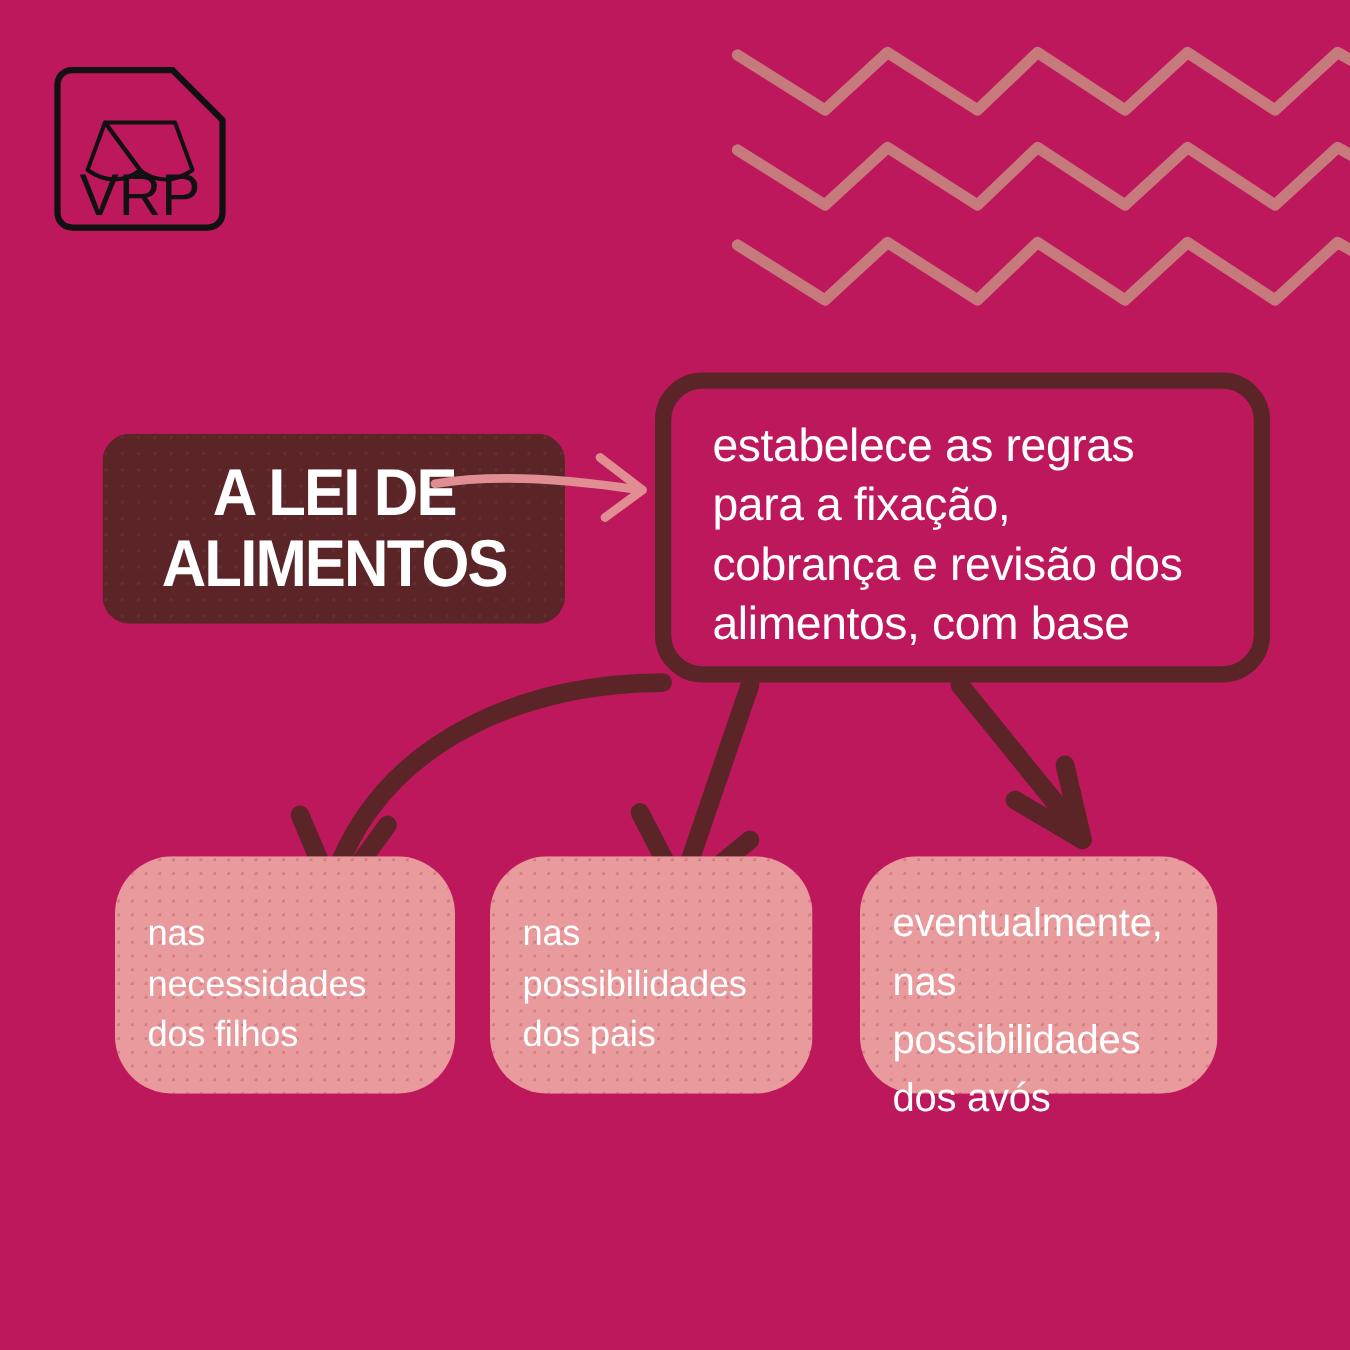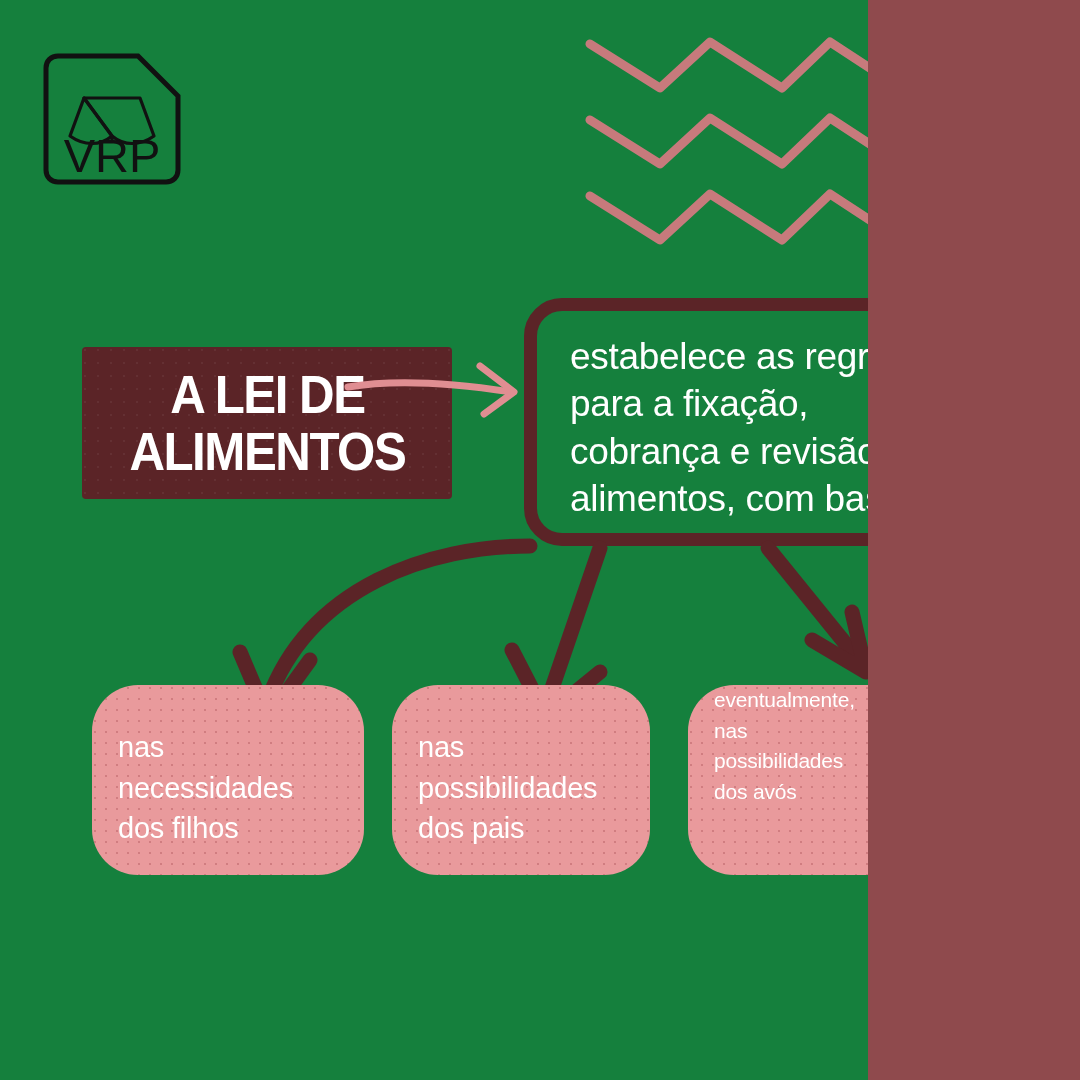--- a/index.html
+++ b/index.html
@@ -2,23 +2,23 @@
 <html><head>
 <meta charset="utf-8">
 <style>
   html, body {
     margin: 0;
     padding: 0;
     background: #8f4a4d;
   }
   #canvas {
     position: relative;
-    width: 868px;
+    width: 1080px;
     height: 1080px;
-    background: #15803d;
+    background: #be185d;
     overflow: hidden;
     font-family: "Liberation Sans", sans-serif;
   }
 
   
   #zigzag {
     position: absolute;
     top: 0;
     left: 560px;
     width: 520px;
@@ -38,21 +38,21 @@
   
   #title-box {
     position: absolute;
     left: 82px;
     top: 347px;
     width: 370px;
     height: 152px;
     background-color: #5b2427;
     background-image: radial-gradient(circle at 3px 3px, rgba(255,255,255,0.055) 1.2px, transparent 1.3px);
     background-size: 13px 13px;
-    border-radius: 4px;
+    border-radius: 22px;
     display: flex;
     align-items: center;
     justify-content: center;
   }
   #title-text {
     color: #ffffff;
     font-weight: 900;
     font-size: 53px;
     line-height: 1.08;
     letter-spacing: -1.6px;
@@ -126,21 +126,21 @@
     position: absolute;
     left: 26px;
     color: #ffffff;
     font-size: 29px;
     line-height: 1.40;
     letter-spacing: -0.2px;
     white-space: pre-line;
   }
   #card-1 .card-text { top: 42px; }
   #card-2 .card-text { top: 42px; }
-  #card-3 .card-text { top: 0; font-size: 21px; line-height: 1.46; }
+  #card-3 .card-text { top: 30px; font-size: 32px; line-height: 1.46; }
 
   .underlined { text-underline-offset: 4px; }
 </style>
 </head>
 <body>
 
 <div id="canvas">
 
   <svg id="zigzag" viewBox="0 0 520 260" xmlns="http://www.w3.org/2000/svg">
     <g fill="none" stroke="#c77a7c" stroke-width="9" stroke-linecap="round" stroke-linejoin="round">

